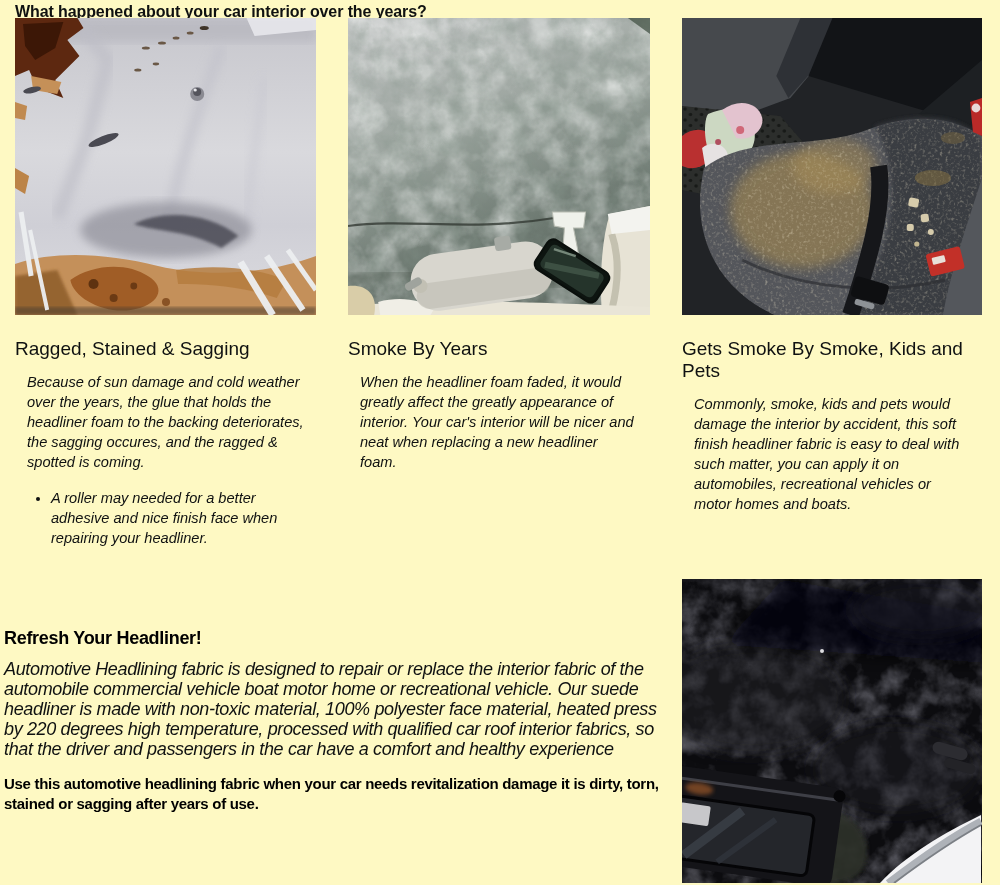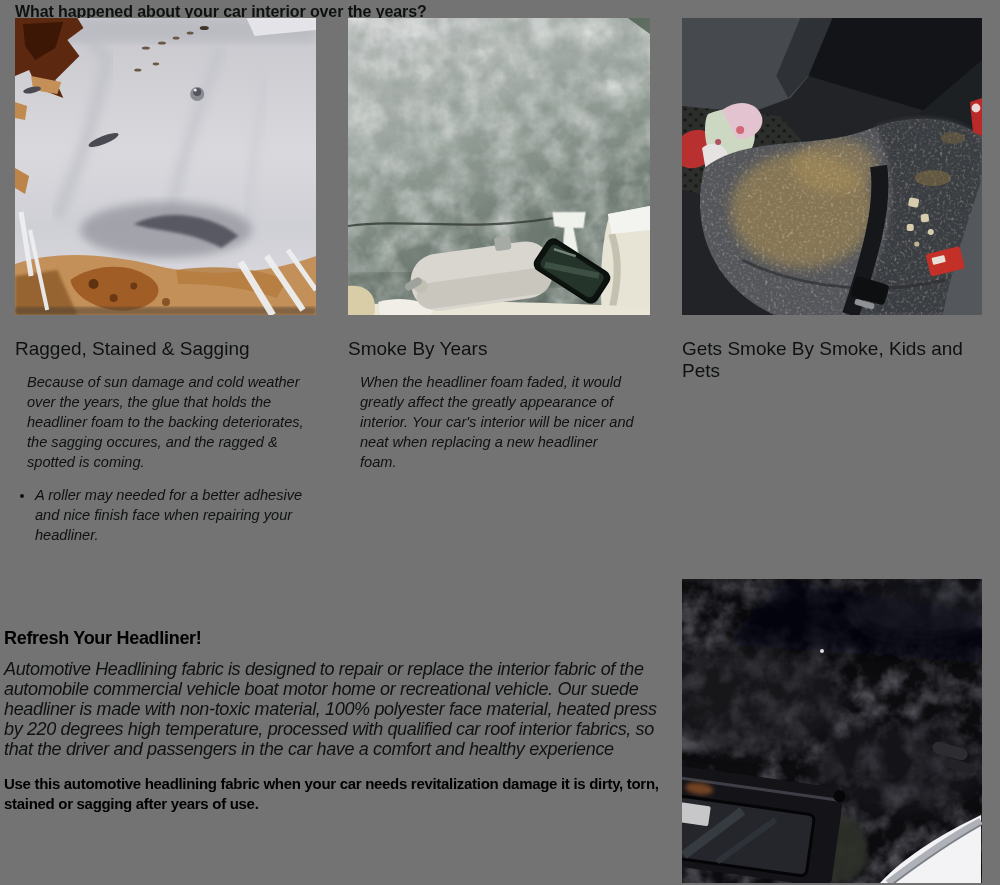--- a/index.html
+++ b/index.html
@@ -1,30 +1,30 @@
 <!DOCTYPE html>
 <html><head>
 <meta charset="utf-8">
 <style>
   html,body{margin:0;padding:0;background:#fff;}
-  .page{position:relative;width:1000px;height:885px;background:#737373;overflow:hidden;
+  .page{position:relative;width:1000px;height:885px;background:#fef9c3;overflow:hidden;
         font-family:"Liberation Sans",sans-serif;color:#0f1111;}
   .page-title{position:absolute;left:15px;top:3px;font-size:16px;font-weight:700;
               letter-spacing:-0.1px;color:#0f1111;margin:0;}
   .col{position:absolute;top:18px;}
   .col1{left:15px;width:301px;}
   .col2{left:348px;width:302px;}
   .col3{left:682px;width:300px;}
   .photo{width:100%;height:297px;display:block;overflow:hidden;}
   .photo svg{display:block;width:100%;height:100%;}
   .col-heading{margin:23px 0 9px 0;font-size:19px;font-weight:400;color:#0f1111;}
   .col-body{margin:12px;font-size:14.6px;font-style:italic;line-height:20px;color:#0f1111;}
   .col-bullets{margin:13px 0 0 0;padding-left:20px;font-size:14.6px;font-style:italic;
                line-height:20px;color:#0f1111;}
-  .col-bullets li{margin:0;}
+  .col-bullets li{margin:16px;}
   .refresh{position:absolute;left:4px;top:628px;width:672px;}
   .refresh-heading{margin:0 0 10px 0;font-size:18px;font-weight:700;letter-spacing:-0.3px;color:#000;}
   .refresh-body{margin:0;font-size:18px;font-style:italic;line-height:20px;
                 letter-spacing:-0.35px;color:#0f1111;}
   .refresh-em{margin:15px 0 0 0;font-size:15px;font-weight:700;line-height:20px;
               letter-spacing:-0.3px;color:#000;}
   .photo4{position:absolute;left:682px;top:579px;width:300px;height:304px;overflow:hidden;}
   .photo4 svg{display:block;width:100%;height:100%;}
 </style>
 </head>
@@ -225,20 +225,21 @@
         </g>
         <g transform="rotate(-14 262 244)">
           <rect x="245" y="232" width="35" height="23" rx="3" fill="#c23028"></rect>
           <rect x="250" y="237" width="13" height="7" rx="1" fill="#e8e0d8"></rect>
         </g>
         <path d="M287,84 L299,80 L299,118 L290,114 Z" fill="#b92a28"></path>
         <circle cx="293" cy="90" r="4.4" fill="#e8d8d8"></circle>
       </svg>
     </div>
     <h3 class="col-heading">Gets Smoke By Smoke, Kids and Pets</h3>
+    <p class="col-body">Commonly, smoke, kids and pets would damage the interior by accident, this soft finish headliner fabric is easy to deal with such matter, you can apply it on automobiles, recreational vehicles or motor homes and boats.</p>
   </div>
 
   <div class="refresh">
     <h2 class="refresh-heading">Refresh Your Headliner!</h2>
     <p class="refresh-body">Automotive Headlining fabric is designed to repair or replace the interior fabric of the automobile commercial vehicle boat motor home or recreational vehicle. Our suede headliner is made with non-toxic material, 100% polyester face material, heated press by 220 degrees high temperature, processed with qualified car roof interior fabrics, so that the driver and passengers in the car have a comfort and healthy experience</p>
     <p class="refresh-em">Use this automotive headlining fabric when your car needs revitalization damage it is dirty, torn, stained or sagging after years of use.</p>
   </div>
 
   <div class="photo4">
     <svg viewBox="0 0 300 304" preserveAspectRatio="none" aria-hidden="true">

